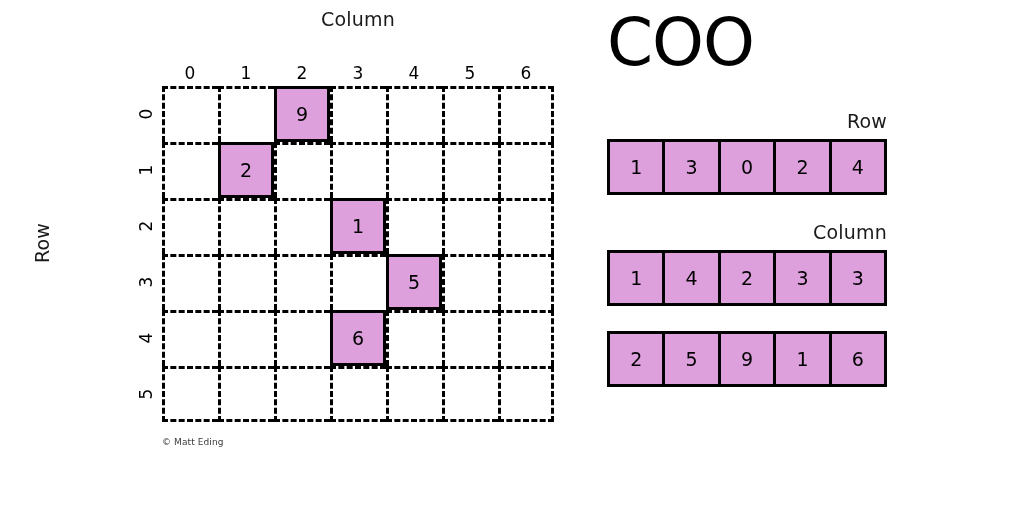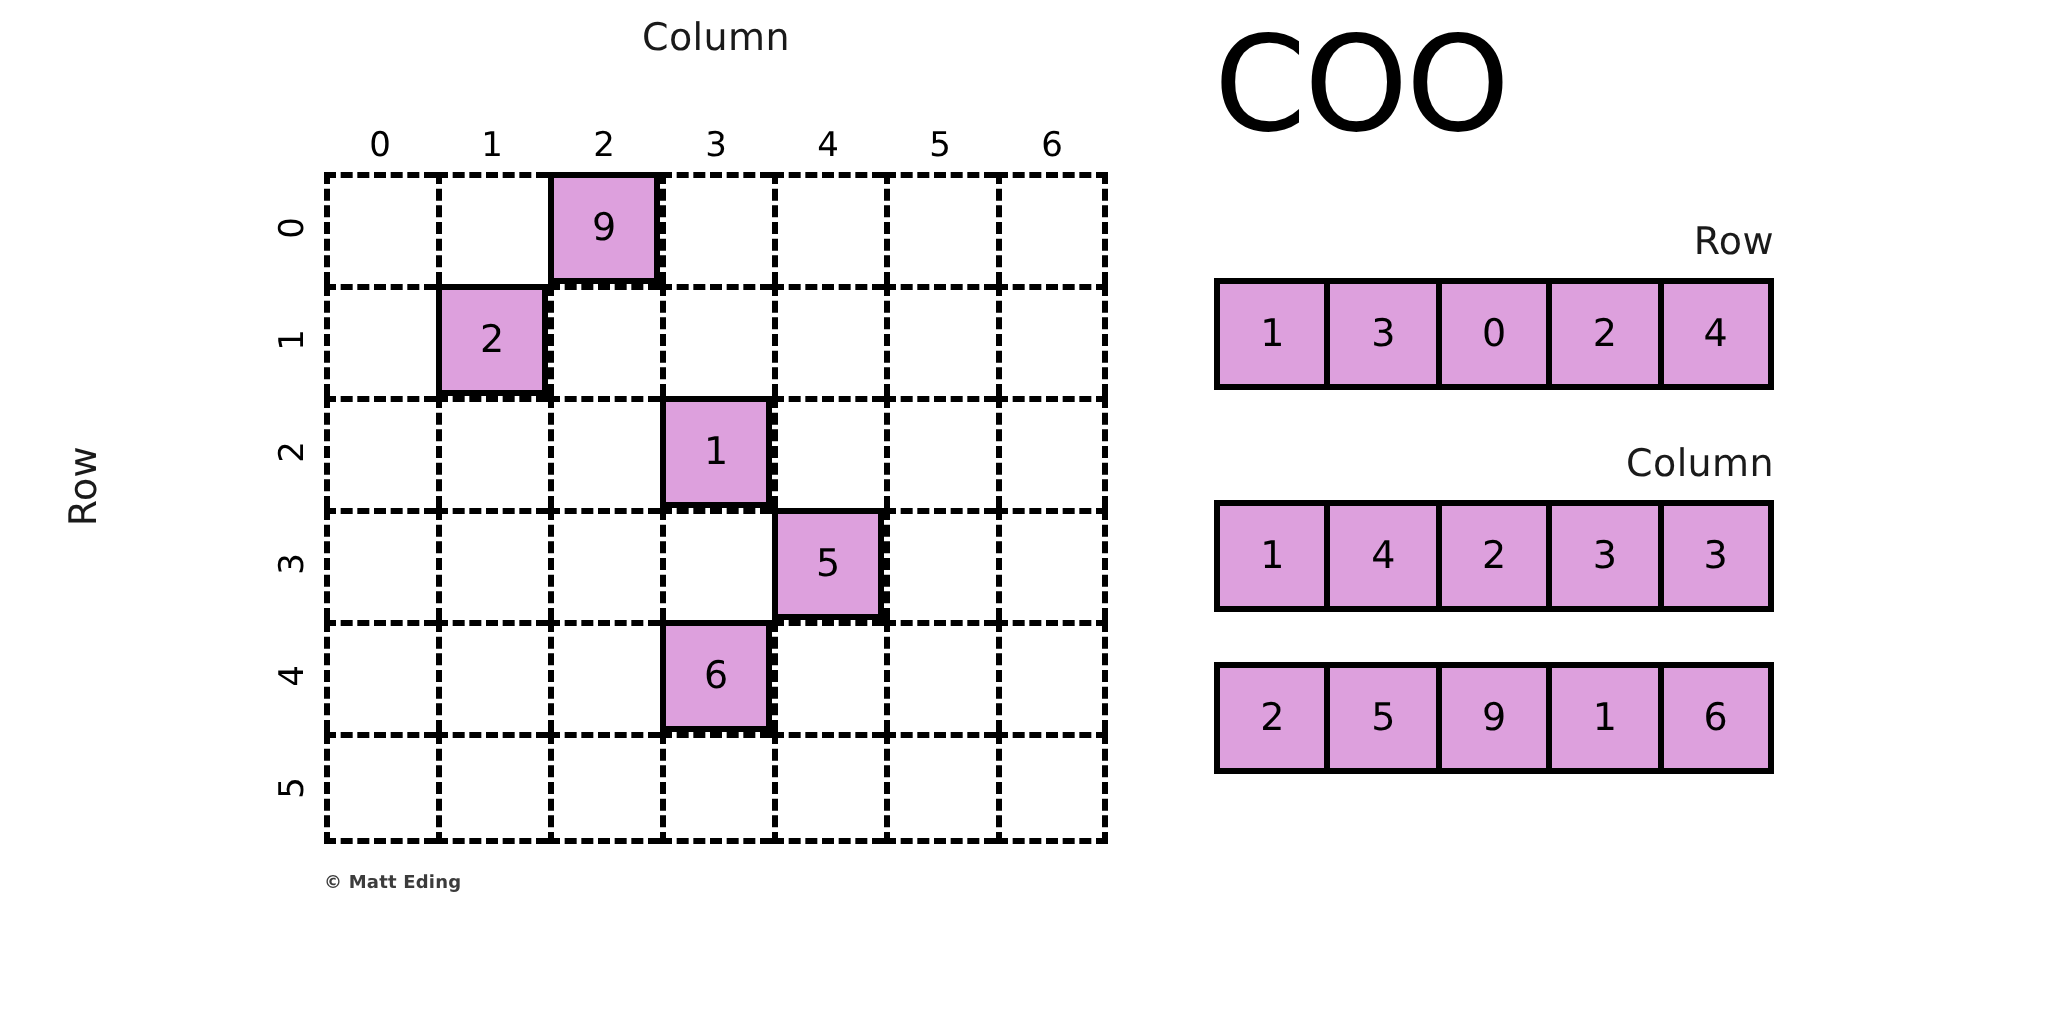--- a/index.html
+++ b/index.html
@@ -122,21 +122,20 @@
     color: #000;
   }
 
   #attribution {
     position: absolute;
     left: 162px;
     top: 437px;
     font-size: 9px;
     color: #3c3c3c;
     letter-spacing: .1px;
-    font-weight: bold;
   }
 
   
   #coo-panel {
     position: absolute;
     left: 600px;
     top: 0;
     width: 424px;
     height: 512px;
     text-align: right;

